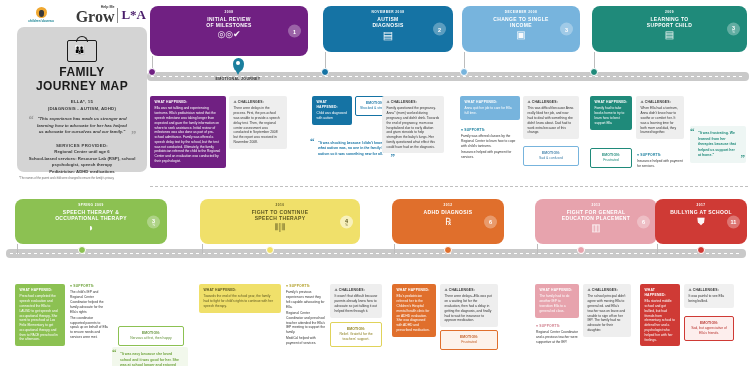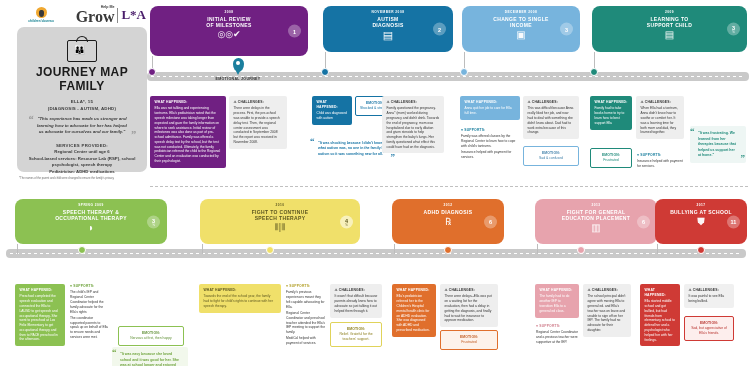--- a/index.html
+++ b/index.html
@@ -103,22 +103,22 @@
       <div class="hmg-b">L*A</div>
     </div>
   </div>
 
   <div class="idcard">
     <div class="idicon">
       <div class="hook"></div>
         <div class="frame"></div>
         <div class="fam">👪</div>
     </div>
+    <div class="idtitle">FAMILY</div>
     <div class="idtitle">JOURNEY MAP</div>
-    <div class="idtitle">FAMILY</div>
     <div class="idsub">ELLA*, 15</div>
     <div class="idsub" style="margin-top:1px">(DIAGNOSIS - AUTISM, ADHD)</div>
     <div class="idquote">
       <span class="qm l">“</span>
       <span>"This experience has made us stronger and learning how to advocate for her has helped us advocate for ourselves and our family."</span>
       <span class="qm r">”</span>
     </div>
     <div class="idserv">
       <div class="hd">SERVICES PROVIDED:</div>
       <div>Regional Center until age 6</div>

